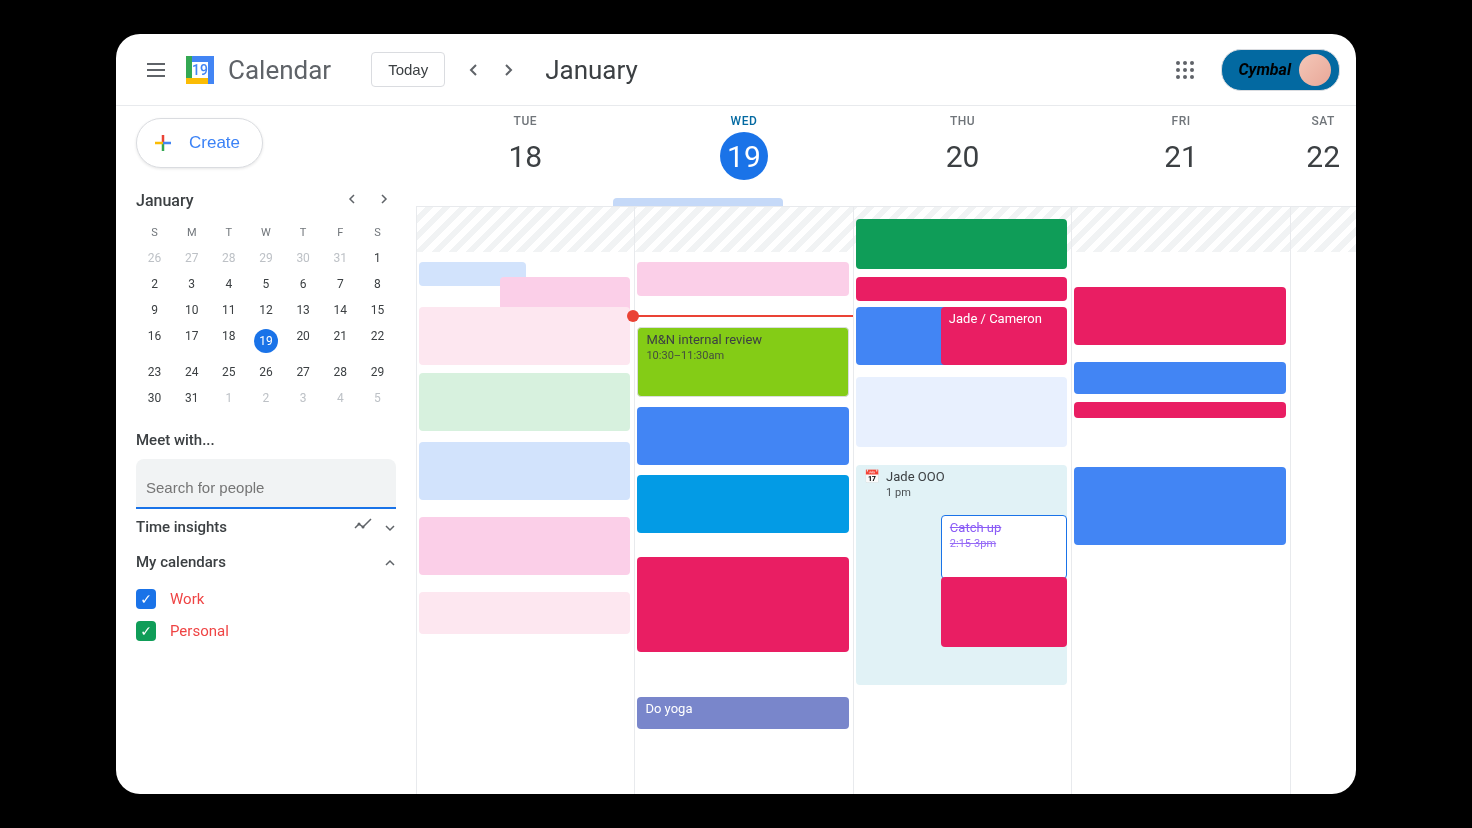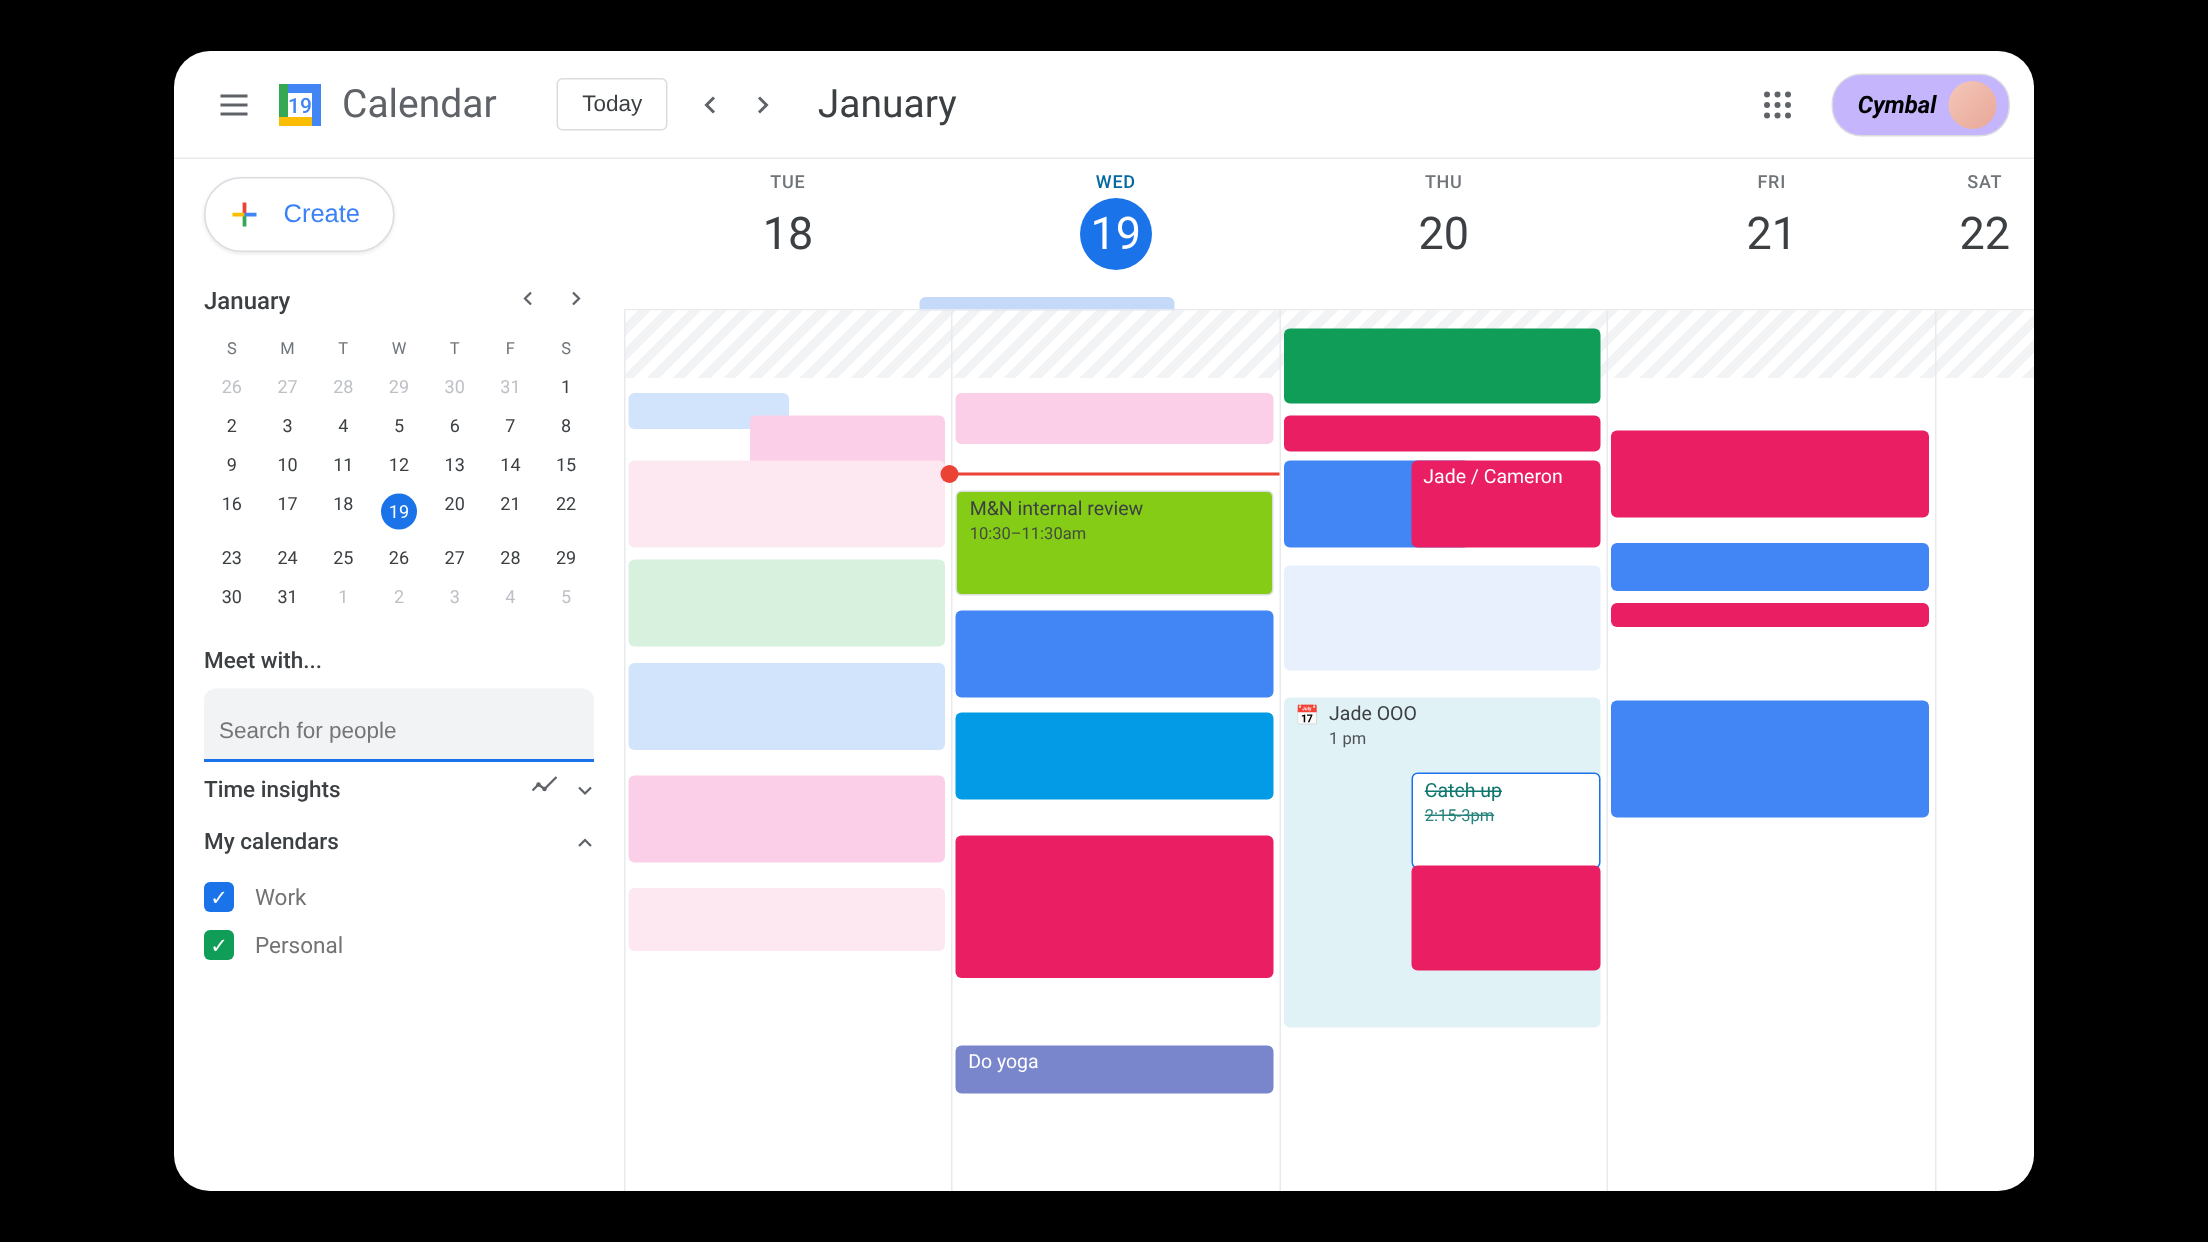--- a/index.html
+++ b/index.html
@@ -14,21 +14,21 @@
 .logo { width: 40px; height: 40px; position: relative; margin-right: 8px; }
 .app-title { font-size: 26px; color: #5f6368; font-weight: 400; margin-right: 40px; }
 .today-btn { border: 1px solid #dadce0; background: #fff; border-radius: 4px; padding: 8px 16px; font-size: 15px; color: #3c4043; cursor: pointer; margin-right: 12px; }
 .nav-arrows { display: flex; gap: 4px; margin-right: 20px; }
 .arrow-btn { width: 32px; height: 32px; border: none; background: none; cursor: pointer; color: #5f6368; display: flex; align-items: center; justify-content: center; border-radius: 50%; }
 .month-title { font-size: 26px; color: #3c4043; font-weight: 400; }
 .header-right { margin-left: auto; display: flex; align-items: center; gap: 16px; }
 .apps-icon { width: 40px; height: 40px; display: flex; align-items: center; justify-content: center; cursor: pointer; }
 .dots-grid { display: grid; grid-template-columns: repeat(3, 4px); grid-template-rows: repeat(3, 4px); gap: 3px; }
 .dots-grid span { background: #5f6368; border-radius: 50%; }
-.org-badge { background: #c4b5fd; border: 1px solid #dadce0; border-radius: 20px; padding: 4px 8px 4px 16px; display: flex; align-items: center; gap: 8px; }
+.org-badge { background: #0369a1; border: 1px solid #dadce0; border-radius: 20px; padding: 4px 8px 4px 16px; display: flex; align-items: center; gap: 8px; }
 .org-name { font-weight: 700; font-size: 16px; font-style: italic;}
 .avatar { width: 32px; height: 32px; border-radius: 50%; background: linear-gradient(135deg, #f4c7b8, #e8a798); }
 .body { display: flex; height: calc(100% - 72px); }
 .sidebar { width: 300px; padding: 12px 20px; flex-shrink: 0; }
 .create-btn { display: inline-flex; align-items: center; gap: 14px; background: #fff; border: 1px solid #dadce0; border-radius: 28px; padding: 12px 22px 12px 14px; box-shadow: 0 1px 3px rgba(0,0,0,0.1); cursor: pointer; margin-bottom: 20px; }
 .plus-icon { width: 24px; height: 24px; position: relative; }
 .create-label { font-size: 17px; color: #3b82f6; }
 .mini-cal-header { display: flex; align-items: center; justify-content: space-between; margin-bottom: 8px; }
 .mini-cal-title { font-size: 16px; color: #3c4043; font-weight: 500; }
 .mini-cal-nav { display: flex; gap: 8px; }
@@ -46,21 +46,21 @@
 .chip-close { color: #5f6368; cursor: pointer; font-size: 16px; }
 .search-input { width: 100%; border: none; background: transparent; padding: 10px 0 0 0; font-size: 15px; color: #5f6368; outline: none; }
 .section-row { display: flex; align-items: center; justify-content: space-between; padding: 8px 0; cursor: pointer; }
 .section-row-title { font-size: 15px; color: #3c4043; font-weight: 500; }
 .section-icons { display: flex; gap: 12px; color: #5f6368; }
 .cal-list { padding: 4px 0; }
 .cal-item { display: flex; align-items: center; gap: 14px; padding: 6px 0; }
 .checkbox { width: 20px; height: 20px; border-radius: 4px; display: flex; align-items: center; justify-content: center; color: #fff; font-size: 14px; }
 .cb-blue { background: #1a73e8; }
 .cb-green { background: #0f9d58; }
-.cal-name { font-size: 15px; color: #737373; }
+.cal-name { font-size: 15px; color: #ef4444; }
 .main { flex: 1; overflow: hidden; position: relative; }
 .days-header { display: flex; height: 100px; }
 .day-col-header { flex: 1; text-align: center; padding-top: 8px; }
 .day-col-header .dow { font-size: 12px; color: #70757a; font-weight: 500; letter-spacing: 0.5px; }
 .day-col-header .dnum { font-size: 30px; color: #3c4043; margin-top: 4px; display: inline-flex; width: 48px; height: 48px; align-items: center; justify-content: center; border-radius: 50%; }
 .day-col-header.today .dow { color: #0369a1; }
 .day-col-header.today .dnum { background: #1a73e8; color: #fff; }
 .grid { display: flex; position: relative; height: 600px; border-top: 1px solid #e8eaed; }
 .day-col { flex: 1; border-left: 1px solid #e8eaed; position: relative; }
 .day-col:first-child { border-left: none; }
@@ -295,21 +295,21 @@
           <div class="event" style="top:170px;left:2px;right:4px;height:70px;background:#e8f0fe;"></div>
           <div class="event" style="top:258px;left:2px;right:4px;height:220px;background:#e1f2f6;color:#3c4043;">
             <div style="display:flex;gap:6px;align-items:flex-start;">
               <span style="color:#039be5;">📅</span>
               <div>
                 <div class="ev-title">Jade OOO</div>
                 <div class="ev-sub">1 pm</div>
               </div>
             </div>
           </div>
-          <div class="event" style="top:308px;left:40%;right:4px;height:64px;background:#fff;border:1.5px solid #1a73e8;color:#0f766e;text-decoration:line-through;">
+          <div class="event" style="top:308px;left:40%;right:4px;height:64px;background:#fff;border:1.5px solid #1a73e8;color:#8b5cf6;text-decoration:line-through;">
             <div class="ev-title">Catch up</div>
             <div class="ev-sub">2:15-3pm</div>
           </div>
           <div class="event" style="top:370px;left:40%;right:4px;height:70px;background:#e91e63;"></div>
         </div>
 
         <div class="day-col">
           <div class="event" style="top:80px;left:2px;right:4px;height:58px;background:#e91e63;"></div>
           <div class="event" style="top:155px;left:2px;right:4px;height:32px;background:#4285f4;"></div>
           <div class="event" style="top:195px;left:2px;right:4px;height:16px;background:#e91e63;"></div>

